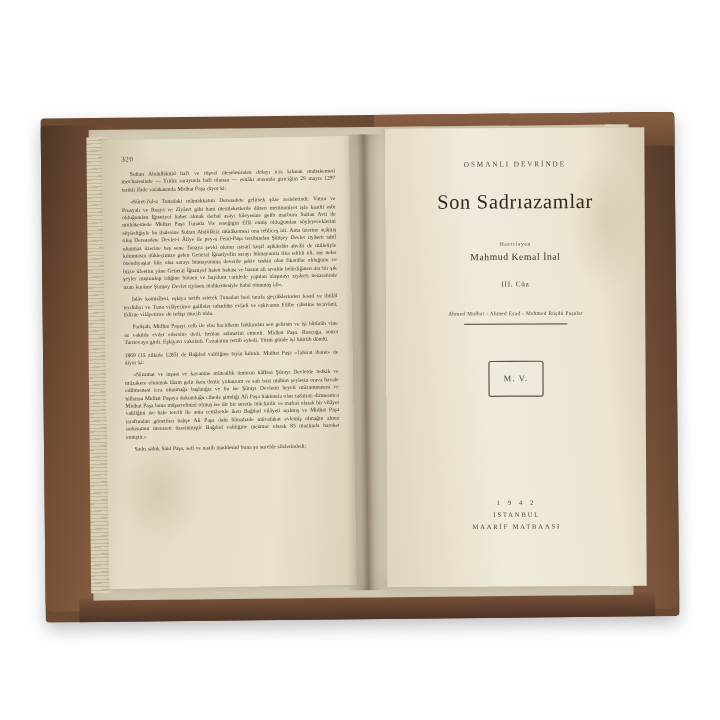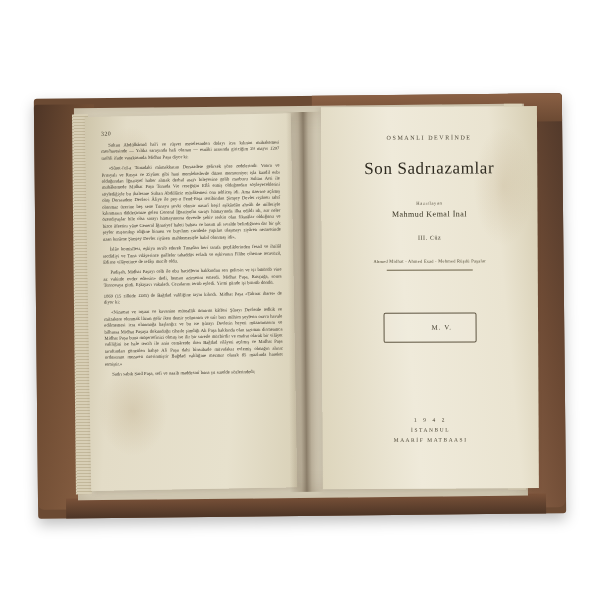--- a/index.html
+++ b/index.html
@@ -216,30 +216,29 @@
     height: 1px;
     background: #6b6249;
     margin: 6px auto 0 auto;
   }
 
   
   .emblem {
     position: absolute;
     left: 50%;
     transform: translateX(-50%);
-    top: 206px;
+    top: 194px;
     width: 44px;
     height: 28px;
     border: 1px solid #5d5440;
     border-radius: 2px;
     display: flex;
     align-items: center;
-    justify-content: flex-start;
+    justify-content: center;
     background: rgba(255,255,255,0.10);
-    padding-left: 47px;
   }
   .emblem span {
     font-size: 7px;
     letter-spacing: 1px;
     color: #403a2b;
   }
 
   
   .imprint {
     position: absolute;

